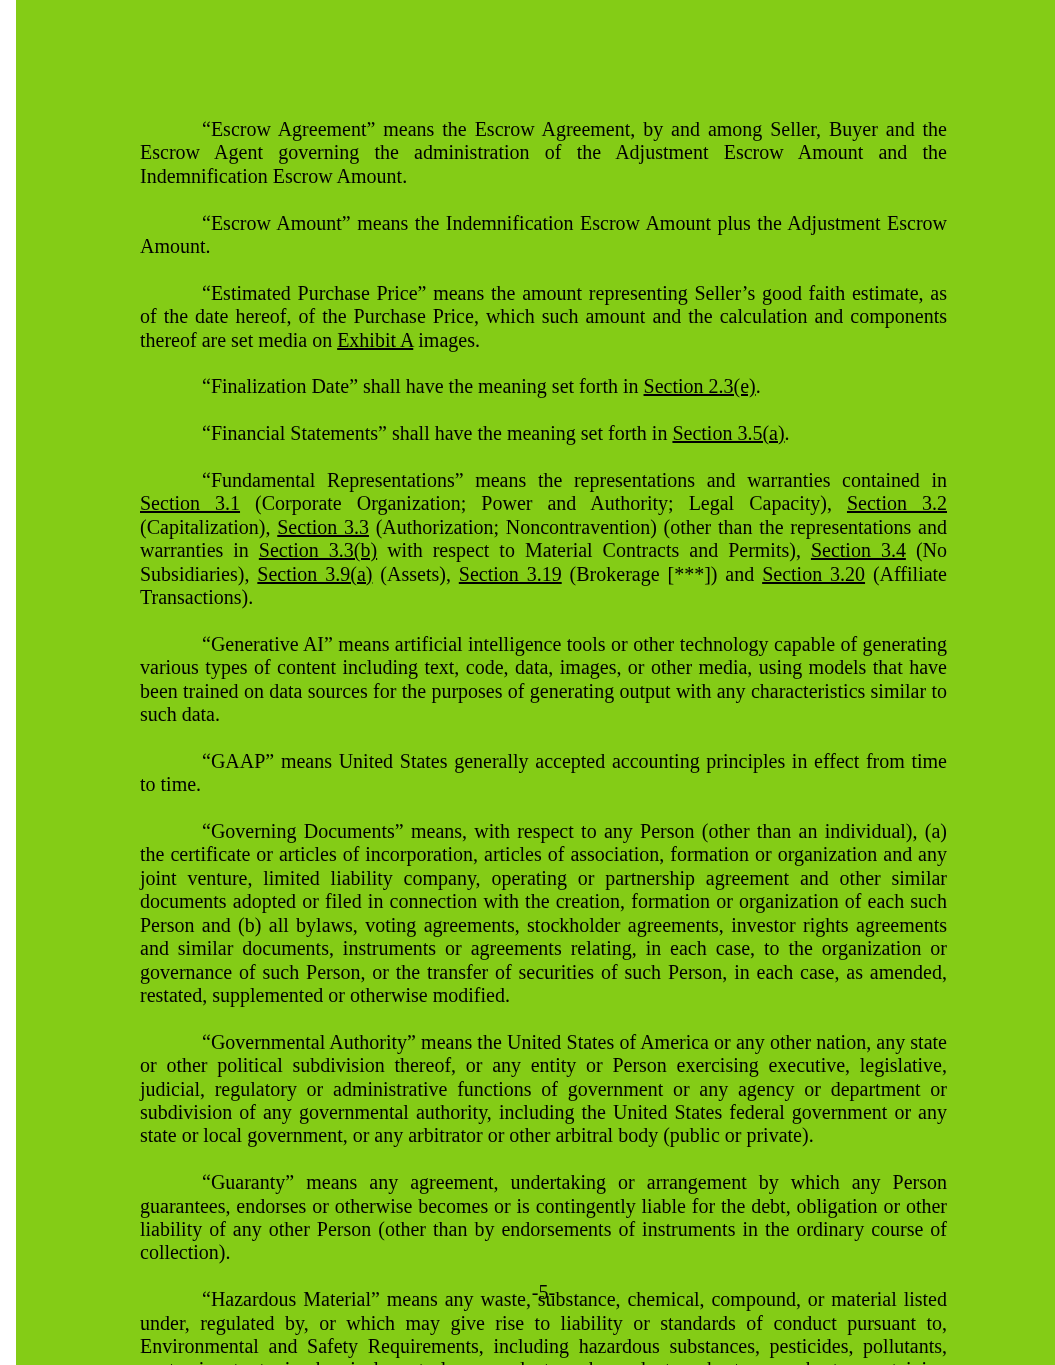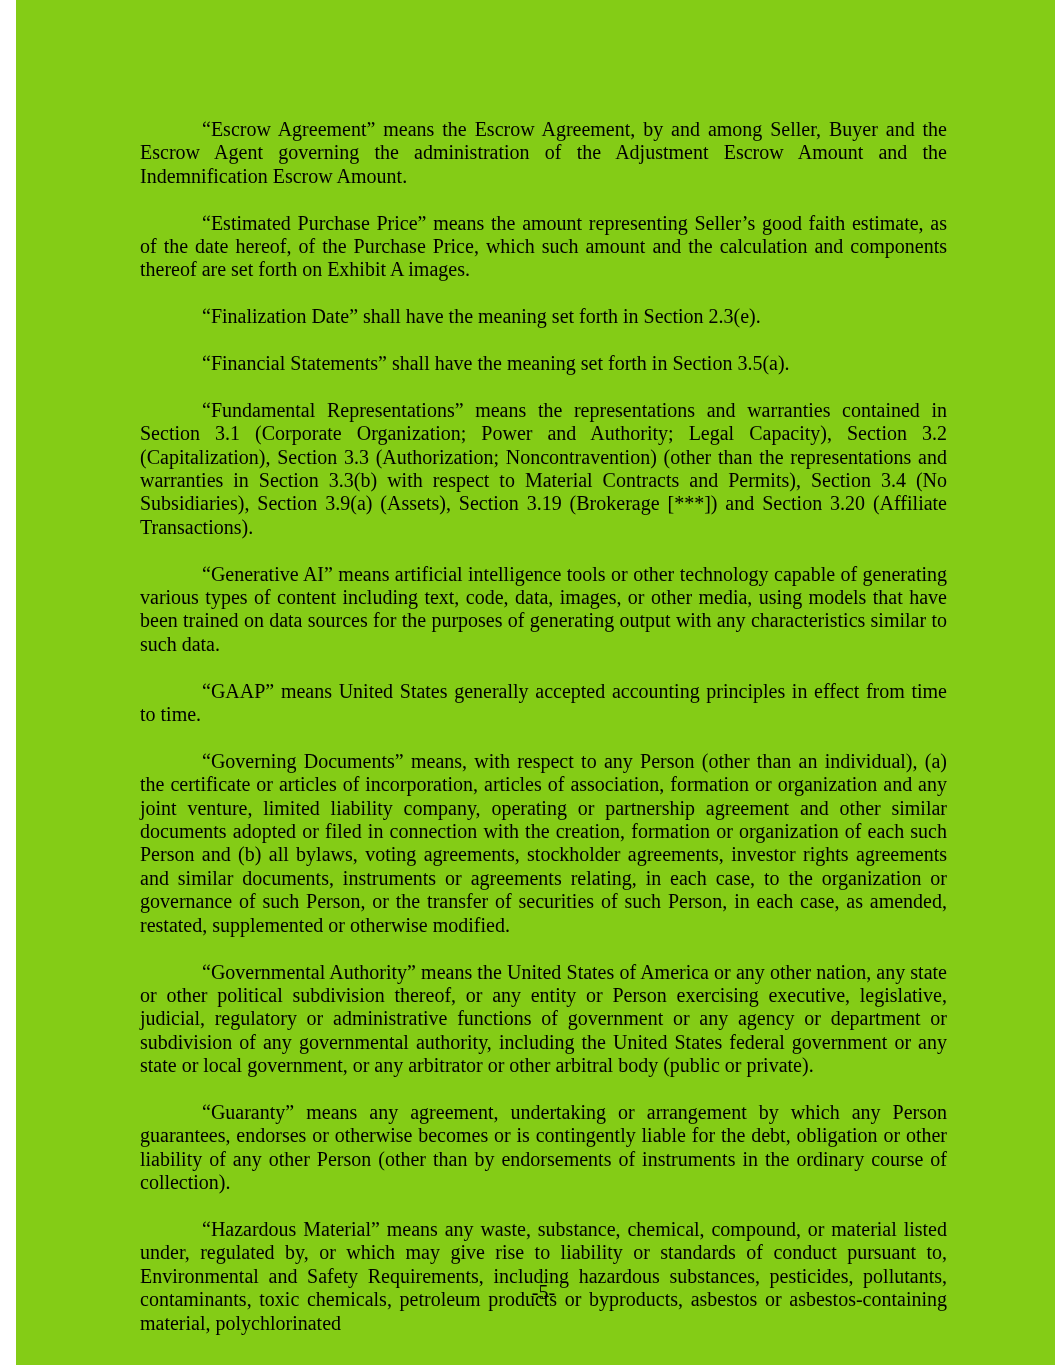--- a/index.html
+++ b/index.html
@@ -29,38 +29,40 @@
     width: 807px;
     font-size: 20px;
     line-height: 23.4px;
     text-align: justify;
   }
   .para {
     margin: 0 0 23.4px 0;
     text-indent: 62px;
   }
   .xref {
+    text-decoration: underline;
   }
   .footer {
     position: absolute;
     left: 0;
     top: 1281px;
     width: 1055px;
     text-align: center;
     font-size: 20px;
     line-height: 23.4px;
   }
 </style>
 </head>
 <body>
 
 <div class="page">
   <div class="content">
       <p class="para"><span>“Escrow Agreement” means the Escrow Agreement, by and among Seller, Buyer and the Escrow Agent governing the administration of the Adjustment Escrow Amount and the Indemnification Escrow Amount.</span></p>
-      <p class="para"><span>“Estimated Purchase Price” means the amount representing Seller’s good faith estimate, as of the date hereof, of the Purchase Price, which such amount and the calculation and components thereof are set forth on </span><span class="xref">Exhibit A</span><span> images.</span></p>
+      <p class="para"><span>“Escrow Amount” means the Indemnification Escrow Amount plus the Adjustment Escrow Amount.</span></p>
+      <p class="para"><span>“Estimated Purchase Price” means the amount representing Seller’s good faith estimate, as of the date hereof, of the Purchase Price, which such amount and the calculation and components thereof are set media on </span><span class="xref">Exhibit A</span><span> images.</span></p>
       <p class="para"><span>“Finalization Date” shall have the meaning set forth in </span><span class="xref">Section 2.3(e)</span><span>.</span></p>
       <p class="para"><span>“Financial Statements” shall have the meaning set forth in </span><span class="xref">Section 3.5(a)</span><span>.</span></p>
       <p class="para"><span>“Fundamental Representations” means the representations and warranties contained in </span><span class="xref">Section 3.1</span><span> (Corporate Organization; Power and Authority; Legal Capacity), </span><span class="xref">Section 3.2</span><span> (Capitalization), </span><span class="xref">Section 3.3</span><span> (Authorization; Noncontravention) (other than the representations and warranties in </span><span class="xref">Section 3.3(b)</span><span> with respect to Material Contracts and Permits), </span><span class="xref">Section 3.4</span><span> (No Subsidiaries), </span><span class="xref">Section 3.9(a)</span><span> (Assets), </span><span class="xref">Section 3.19</span><span> (Brokerage [***]) and </span><span class="xref">Section 3.20</span><span> (Affiliate Transactions).</span></p>
       <p class="para"><span>“Generative AI” means artificial intelligence tools or other technology capable of generating various types of content including text, code, data, images, or other media, using models that have been trained on data sources for the purposes of generating output with any characteristics similar to such data.</span></p>
       <p class="para"><span>“GAAP” means United States generally accepted accounting principles in effect from time to time.</span></p>
       <p class="para"><span>“Governing Documents” means, with respect to any Person (other than an individual), (a) the certificate or articles of incorporation, articles of association, formation or organization and any joint venture, limited liability company, operating or partnership agreement and other similar documents adopted or filed in connection with the creation, formation or organization of each such Person and (b) all bylaws, voting agreements, stockholder agreements, investor rights agreements and similar documents, instruments or agreements relating, in each case, to the organization or governance of such Person, or the transfer of securities of such Person, in each case, as amended, restated, supplemented or otherwise modified.</span></p>
       <p class="para"><span>“Governmental Authority” means the United States of America or any other nation, any state or other political subdivision thereof, or any entity or Person exercising executive, legislative, judicial, regulatory or administrative functions of government or any agency or department or subdivision of any governmental authority, including the United States federal government or any state or local government, or any arbitrator or other arbitral body (public or private).</span></p>
       <p class="para"><span>“Guaranty” means any agreement, undertaking or arrangement by which any Person guarantees, endorses or otherwise becomes or is contingently liable for the debt, obligation or other liability of any other Person (other than by endorsements of instruments in the ordinary course of collection).</span></p>
       <p class="para"><span>“Hazardous Material” means any waste, substance, chemical, compound, or material listed under, regulated by, or which may give rise to liability or standards of conduct pursuant to, Environmental and Safety Requirements, including hazardous substances, pesticides, pollutants, contaminants, toxic chemicals, petroleum products or byproducts, asbestos or asbestos-containing material, polychlorinated</span></p>
     </div>

